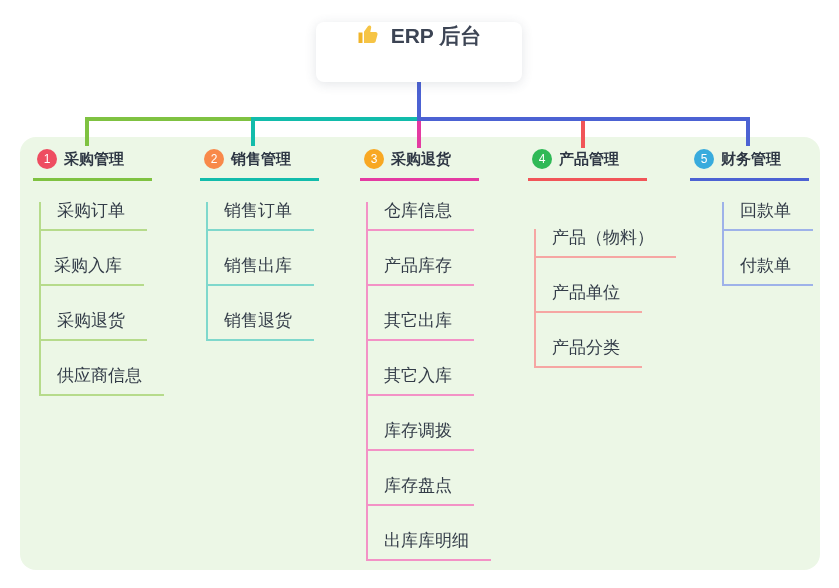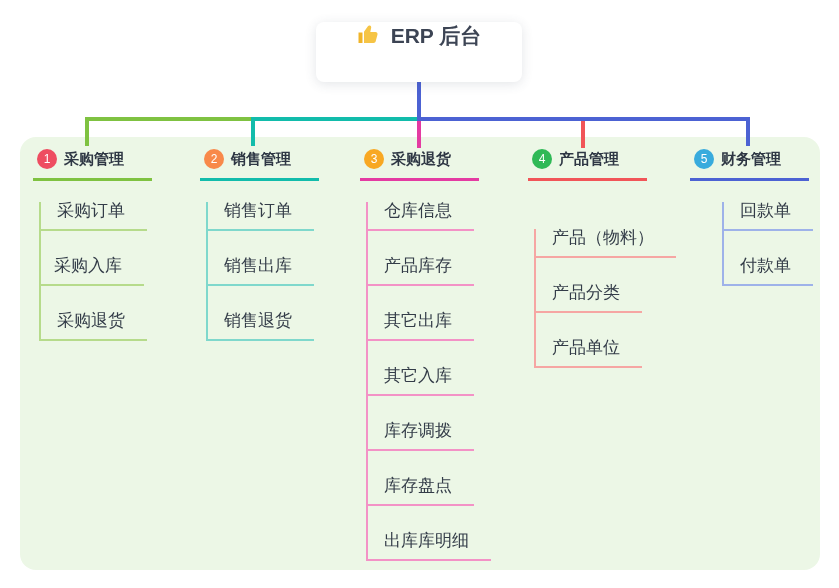--- a/index.html
+++ b/index.html
@@ -130,20 +130,21 @@
 
 <div class="branch branch-1">
   <div class="branch-header" style="border-bottom-color: rgb(127, 194, 65);">
     <span class="badge" style="background-color: rgb(238, 77, 97);">1</span>
     <span>采购管理</span>
   </div>
   <div class="children" style="border-left-color: rgb(182, 219, 139);">
     <div class="child" style="border-bottom-color: rgb(182, 219, 139);">采购订单</div>
     <div class="child" style="border-bottom-color: rgb(182, 219, 139); padding-left: 13px;">采购入库</div>
     <div class="child" style="border-bottom-color: rgb(182, 219, 139);">采购退货</div>
+    <div class="child" style="border-bottom-color: rgb(182, 219, 139);">供应商信息</div>
   </div>
 </div>
 
 <div class="branch branch-2">
   <div class="branch-header" style="border-bottom-color: rgb(18, 188, 171);">
     <span class="badge" style="background-color: rgb(248, 137, 74);">2</span>
     <span>销售管理</span>
   </div>
   <div class="children" style="border-left-color: rgb(127, 216, 204);">
     <div class="child" style="border-bottom-color: rgb(127, 216, 204);">销售订单</div>
@@ -168,22 +169,22 @@
   </div>
 </div>
 
 <div class="branch branch-4">
   <div class="branch-header" style="border-bottom-color: rgb(241, 85, 88);">
     <span class="badge" style="background-color: rgb(47, 185, 86);">4</span>
     <span>产品管理</span>
   </div>
   <div class="children" style="border-left-color: rgb(246, 166, 163); margin-top: 48px;">
     <div class="child" style="border-bottom-color: rgb(246, 166, 163);">产品（物料）</div>
+    <div class="child" style="border-bottom-color: rgb(246, 166, 163);">产品单位</div>
     <div class="child" style="border-bottom-color: rgb(246, 166, 163);">产品分类</div>
-    <div class="child" style="border-bottom-color: rgb(246, 166, 163);">产品单位</div>
   </div>
 </div>
 
 <div class="branch branch-5">
   <div class="branch-header" style="border-bottom-color: rgb(76, 98, 211);">
     <span class="badge" style="background-color: rgb(56, 171, 221);">5</span>
     <span>财务管理</span>
   </div>
   <div class="children" style="border-left-color: rgb(158, 178, 233); margin-left: 32px;">
     <div class="child" style="border-bottom-color: rgb(158, 178, 233);">回款单</div>

